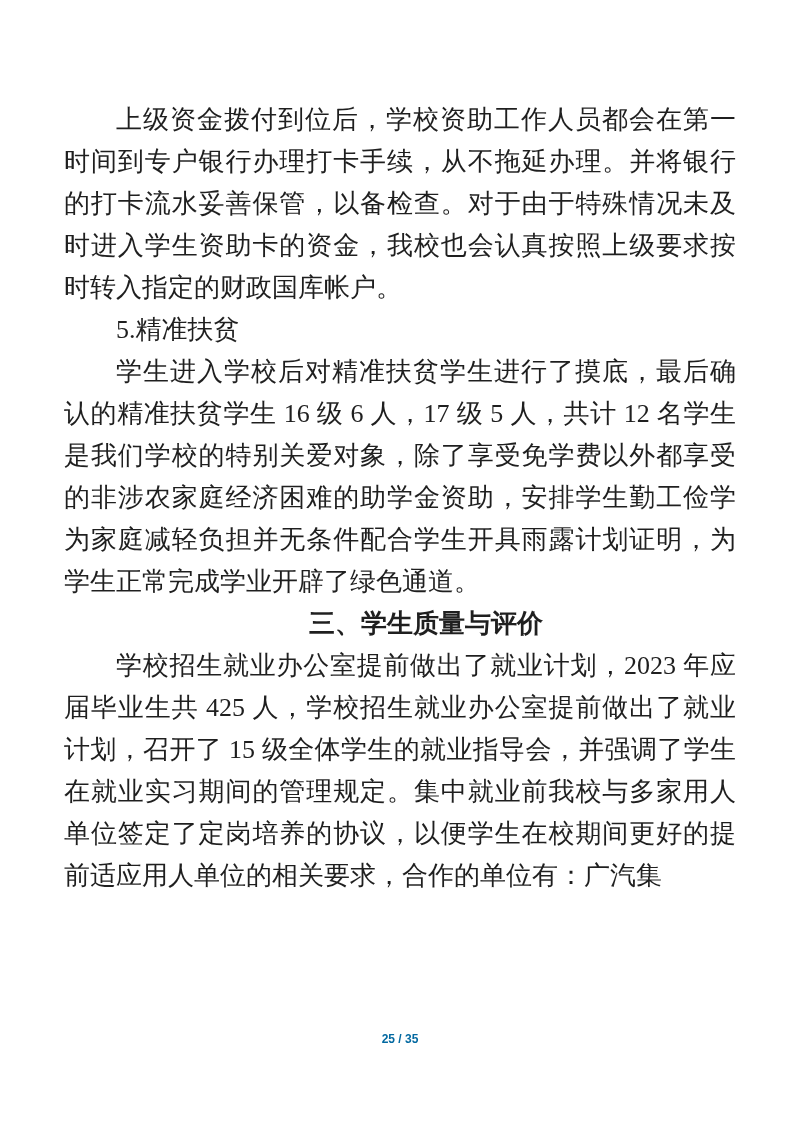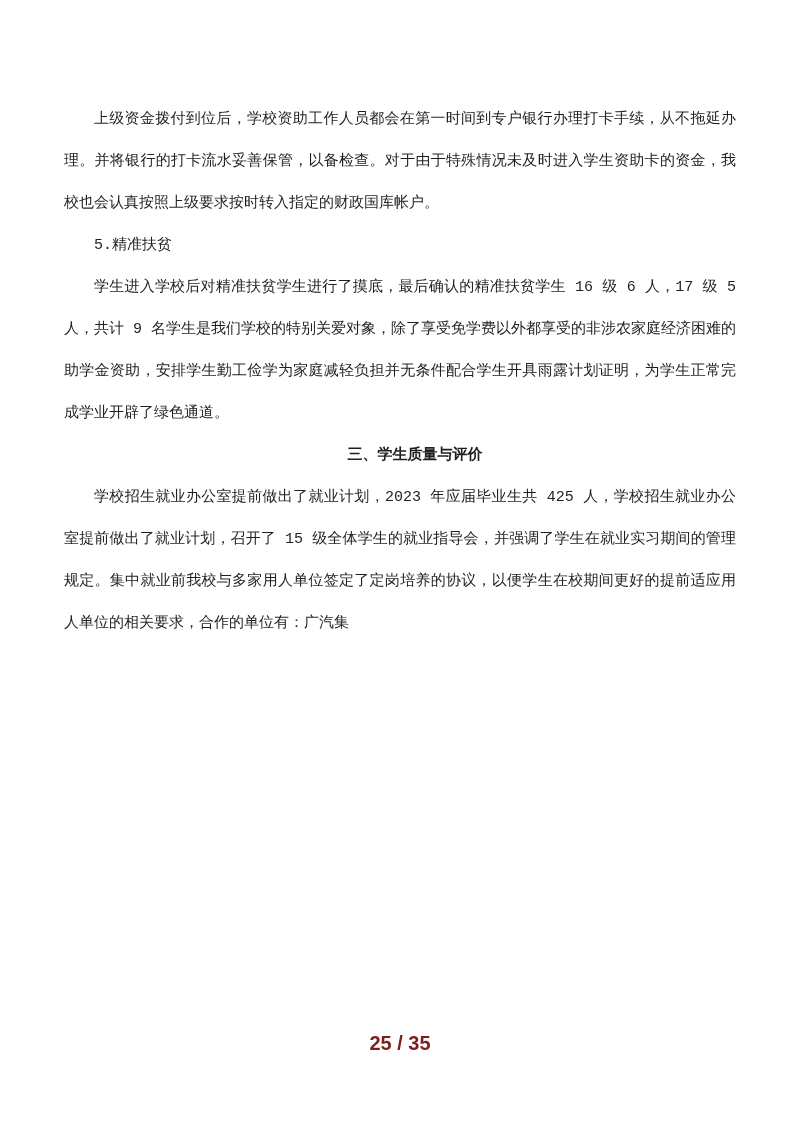--- a/index.html
+++ b/index.html
@@ -22,52 +22,52 @@
     background: #ffffff;
   }
   .content {
     position: absolute;
     left: 64px;
     top: 99px;
     width: 672px;
   }
   p.block {
     margin: 0;
-    font-family: Liberation Mono, monospace;
-    font-size: 15px;
+    font-family: Liberation Serif, serif;
+    font-size: 26px;
     line-height: 42px;
     color: #1f1f1f;
     text-align: justify;
     text-indent: 2em;
     word-break: break-all;
   }
   p.block.heading {
     font-weight: bold;
     text-align: center;
   }
   p.block.subheading {
     text-align: left;
   }
   .footer {
     position: absolute;
     top: 1032px;
     left: 0;
     width: 800px;
     text-align: center;
     font-family: "Liberation Sans", "DejaVu Sans", sans-serif;
-    font-size: 20px;
+    font-size: 12px;
     font-weight: bold;
-    color: #7f1d1d;
+    color: #0369a1;
   }
 </style>
 </head>
 <body>
 
 <div class="page">
   <div class="content">
     <p class="block body">上级资金拨付到位后，学校资助工作人员都会在第一时间到专户银行办理打卡手续，从不拖延办理。并将银行的打卡流水妥善保管，以备检查。对于由于特殊情况未及时进入学生资助卡的资金，我校也会认真按照上级要求按时转入指定的财政国库帐户。</p>
     <p class="block subheading">5.精准扶贫</p>
-    <p class="block body">学生进入学校后对精准扶贫学生进行了摸底，最后确认的精准扶贫学生 16 级 6 人，17 级 5 人，共计 9 名学生是我们学校的特别关爱对象，除了享受免学费以外都享受的非涉农家庭经济困难的助学金资助，安排学生勤工俭学为家庭减轻负担并无条件配合学生开具雨露计划证明，为学生正常完成学业开辟了绿色通道。</p>
+    <p class="block body">学生进入学校后对精准扶贫学生进行了摸底，最后确认的精准扶贫学生 16 级 6 人，17 级 5 人，共计 12 名学生是我们学校的特别关爱对象，除了享受免学费以外都享受的非涉农家庭经济困难的助学金资助，安排学生勤工俭学为家庭减轻负担并无条件配合学生开具雨露计划证明，为学生正常完成学业开辟了绿色通道。</p>
     <p class="block heading">三、学生质量与评价</p>
     <p class="block body">学校招生就业办公室提前做出了就业计划，2023 年应届毕业生共 425 人，学校招生就业办公室提前做出了就业计划，召开了 15 级全体学生的就业指导会，并强调了学生在就业实习期间的管理规定。集中就业前我校与多家用人单位签定了定岗培养的协议，以便学生在校期间更好的提前适应用人单位的相关要求，合作的单位有：广汽集</p>
   </div>
   <div class="footer">25 / 35</div>
 </div>
 
 </body></html>

